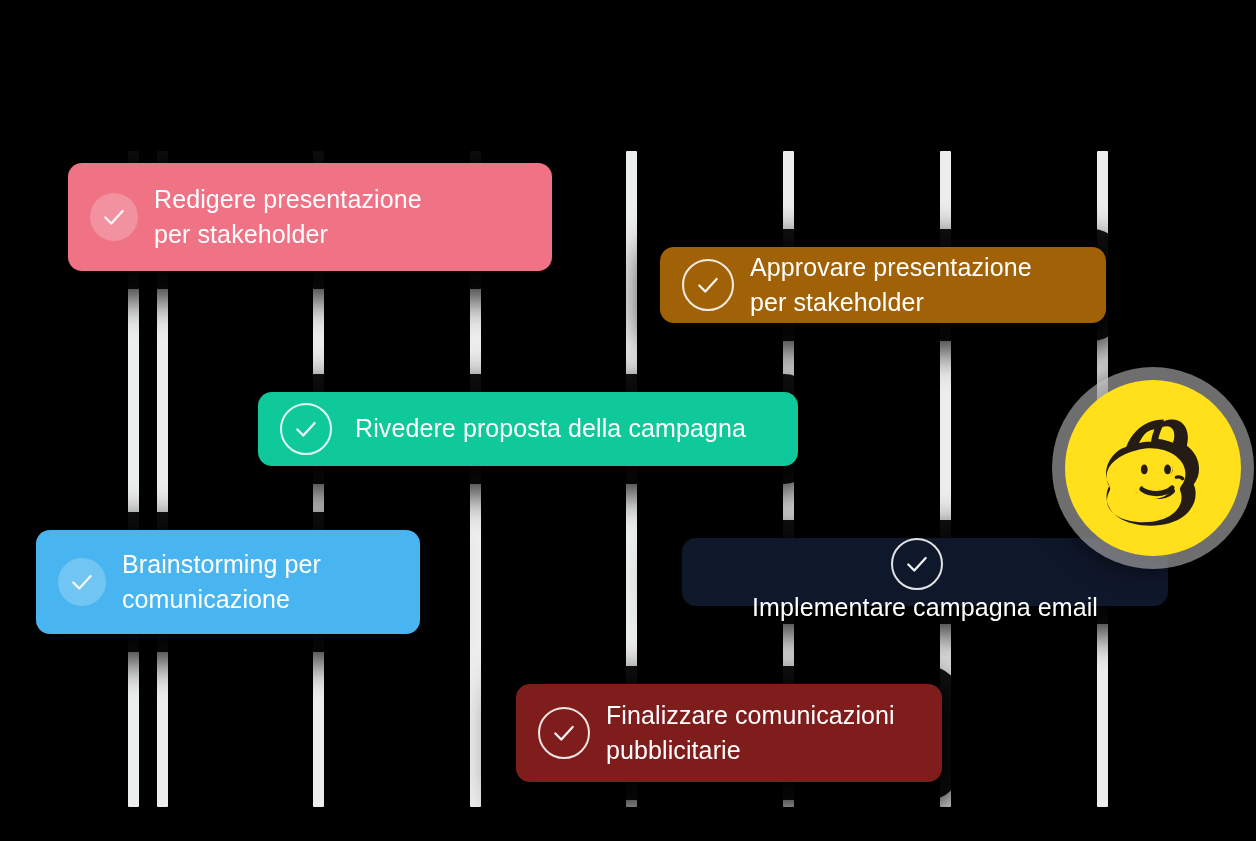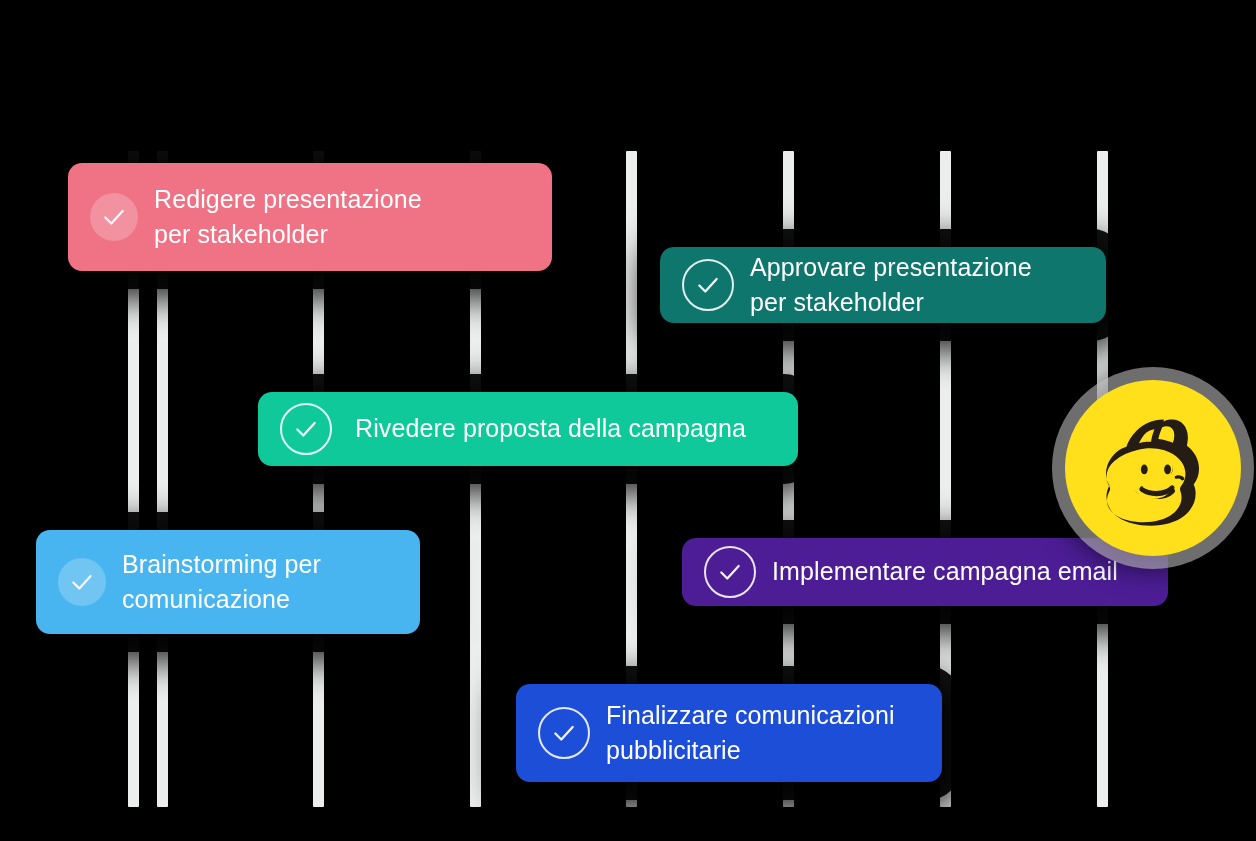--- a/index.html
+++ b/index.html
@@ -137,21 +137,21 @@
   <div id="card-0" class="card" style="background: rgb(239, 114, 133);">
     <span class="check filled">
       <svg viewBox="0 0 24 24">
           <path d="M4 12.5 L9.5 18 L20 6.5"></path>
         </svg>
     </span>
     <span class="label">Redigere presentazione
 per stakeholder</span>
   </div>
 
-  <div id="card-1" class="card" style="background: #0f766e;">
+  <div id="card-1" class="card" style="background: #a16207;">
     <span class="check ring">
       <svg viewBox="0 0 24 24">
           <path d="M4 12.5 L9.5 18 L20 6.5"></path>
         </svg>
     </span>
     <span class="label">Approvare presentazione
 per stakeholder</span>
   </div>
 
   <div id="card-2" class="card" style="background: rgb(15, 201, 154);">
@@ -166,30 +166,30 @@
   <div id="card-3" class="card" style="background: rgb(73, 181, 240);">
     <span class="check filled">
       <svg viewBox="0 0 24 24">
           <path d="M4 12.5 L9.5 18 L20 6.5"></path>
         </svg>
     </span>
     <span class="label">Brainstorming per
 comunicazione</span>
   </div>
 
-  <div id="card-4" class="card" style="background: #4c1d95;">
+  <div id="card-4" class="card" style="background: #0f172a; flex-direction: column;">
     <span class="check ring">
       <svg viewBox="0 0 24 24">
           <path d="M4 12.5 L9.5 18 L20 6.5"></path>
         </svg>
     </span>
     <span class="label">Implementare campagna email</span>
   </div>
 
-  <div id="card-5" class="card" style="background: #1d4ed8;">
+  <div id="card-5" class="card" style="background: #7f1d1d;">
     <span class="check ring">
       <svg viewBox="0 0 24 24">
           <path d="M4 12.5 L9.5 18 L20 6.5"></path>
         </svg>
     </span>
     <span class="label">Finalizzare comunicazioni
 pubblicitarie</span>
   </div>
 
   <div id="mailchimp-badge" style="background: rgb(255, 224, 27);">

